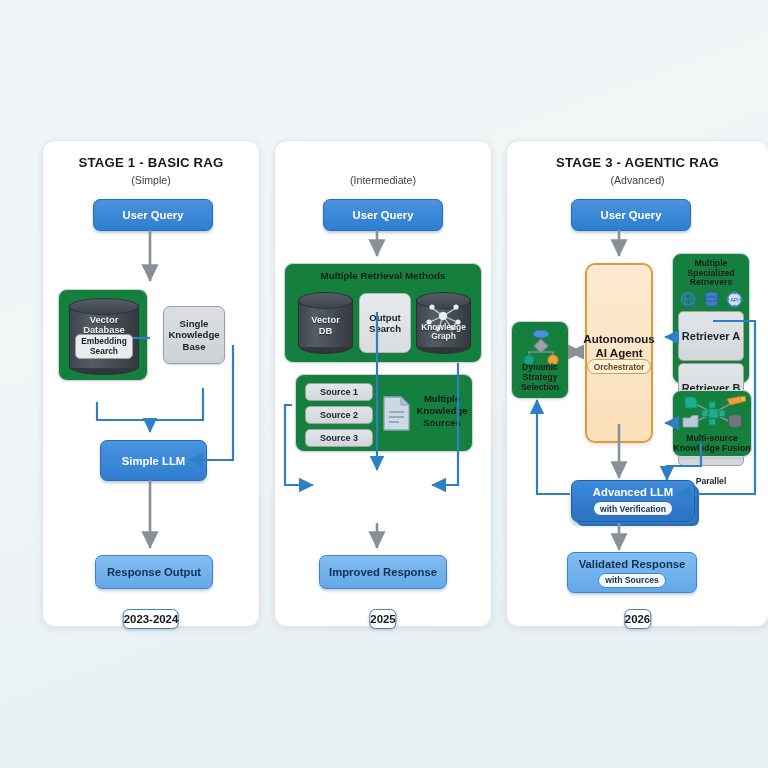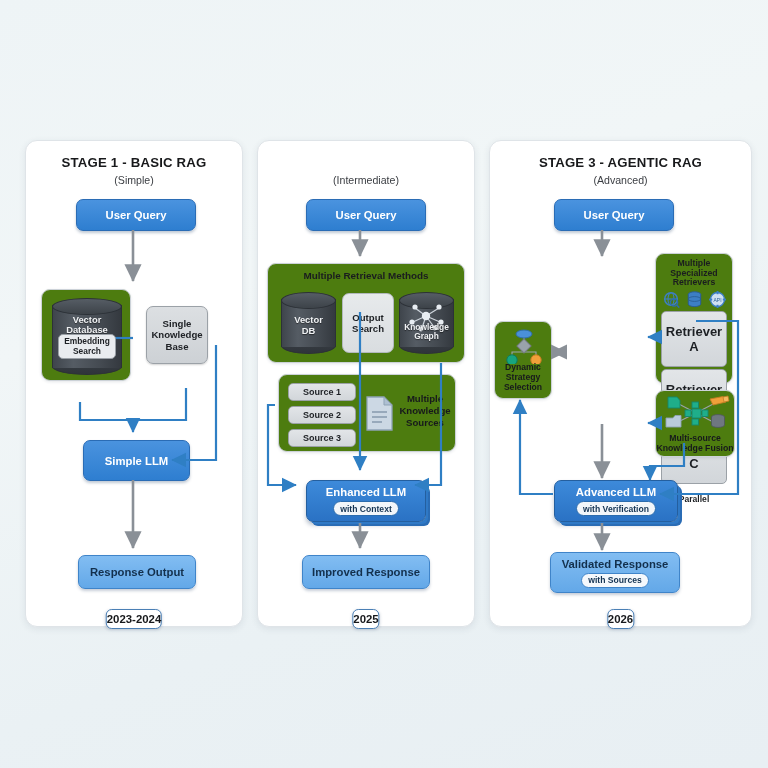--- a/index.html
+++ b/index.html
@@ -2,21 +2,21 @@
 <html><head>
 <meta charset="utf-8">
 <style>
   html,body{margin:0;padding:0;}
   body{
     width:768px;height:768px;overflow:hidden;
     background:linear-gradient(160deg,#eef4f6 0%,#f1f6f7 35%,#eaf1f4 70%,#e8eff3 100%);
     font-family:"Liberation Sans","DejaVu Sans",sans-serif;
     -webkit-font-smoothing:antialiased;
   }
-  .stage-row{position:absolute;left:0;top:0;width:712px;height:768px;}
+  .stage-row{position:absolute;left:17px;top:0;width:712px;height:768px;}
 
   .panel{
     position:absolute;top:140px;height:485px;
     background:#ffffff;border:1px solid #dfe4e8;border-radius:12px;
     box-shadow:0 2px 7px rgba(40,60,80,.09);
   }
   #panel1{left:25px;width:216px;}
   #panel2{left:257px;width:216px;}
   #panel3{left:489px;width:261px;}
 
@@ -58,21 +58,21 @@
   }
 
   .grey-box{
     background:linear-gradient(180deg,#dcdfe2 0%,#cdd1d5 100%);
     border:1px solid #9ba1a7;border-radius:7px;color:#202327;
     font-size:9.6px;font-weight:bold;line-height:1.18;
     box-shadow:0 1px 2px rgba(0,0,0,.18);
   }
 
   .group-box{
-    position:absolute;box-sizing:border-box;background:#4d7c0f;
+    position:absolute;box-sizing:border-box;background:#15803d;
     border:1px solid #ccd2d8;border-radius:9px;box-shadow:0 1px 3px rgba(40,60,80,.12);
   }
   .group-title{
     text-align:center;font-size:9.9px;font-weight:bold;color:#1a1c1f;line-height:1.12;
   }
 
   .orange-box{
     position:absolute;box-sizing:border-box;
     background:linear-gradient(180deg,#fdead0 0%,#fbe0bb 100%);
     border:2px solid #e09b3d;border-radius:10px;
@@ -112,21 +112,21 @@
     background:#e9ecef;border:1px solid #9aa0a6;border-radius:5px;
     color:#1d2024;font-size:8.4px;font-weight:bold;line-height:1.12;text-align:center;padding:2px 1px;
   }
 
   
   svg.wires{position:absolute;left:0;top:0;width:768px;height:768px;pointer-events:none;}
 
   .retr-chip{
     background:linear-gradient(180deg,#e2e5e8 0%,#d2d6da 100%);
     border:1px solid #9ba1a7;border-radius:5px;text-align:center;
-    font-size:13px;font-weight:bold;color:#1d2024;padding:12px 0;margin:2.5px 5px 0 5px;
+    font-size:11px;font-weight:bold;color:#1d2024;padding:18px 0;margin:2.5px 5px 0 5px;
   }
   .parallel-lbl{text-align:center;font-size:8.6px;font-weight:bold;color:#1d2024;margin-top:10px;}
   .icon-row{display:flex;justify-content:center;gap:7px;margin-top:3px;align-items:center;}
   .small-cap{text-align:center;font-size:8.7px;font-weight:bold;color:#17191c;line-height:1.15;}
 </style>
 </head>
 <body>
 
 <div class="stage-row">
 
@@ -243,40 +243,43 @@
         </g>
       </svg>
 
       <div style="position:absolute;left:118px;top:18px;width:56px;text-align:center;font-size:9.6px;font-weight:bold;color:#17191c;line-height:1.25;">
         <span>Multiple</span><br>
         <span>Knowledge</span><br>
         <span>Sources</span>
       </div>
     </div>
 
-    <div class="node blue-stack" style="left:48px;top:339px;width:120px;height:42px;">
-      <span>Enhanced LLM</span>
-      <span class="pill">with Context</span>
-    </div>
 
     <div class="node blue-light" style="left:44px;top:414px;width:128px;height:34px;">
       <span>Improved Response</span>
     </div>
 
     <div class="year" style="left:50%;transform:translateX(-50%);top:468px;">2025</div>
   </div>
 
   <div class="panel" id="panel3">
     <div class="panel-title">STAGE 3 - AGENTIC RAG</div>
     <div class="panel-sub">(Advanced)</div>
 
     <div class="node blue-strong" style="left:64px;top:58px;width:120px;height:32px;">
       <span>User Query</span>
     </div>
 
+    <div class="orange-box" style="left:78px;top:122px;width:68px;height:180px;">
+      <div class="orange-label">
+        <span>Autonomous</span><br>
+        <span>AI Agent</span>
+      </div>
+      <span class="pill-orange">Orchestrator</span>
+    </div>
 
     <div class="group-box" style="left:4px;top:180px;width:58px;height:78px;">
       <svg width="56" height="38" style="position:absolute;left:1px;top:4px;">
         <g stroke="#9aa3ab" stroke-width="1.1" fill="none">
           <line x1="28" y1="10" x2="28" y2="17"></line>
           <path d="M28,21 L28,26 L16,26 L16,30"></path>
           <path d="M28,21 L28,26 L40,26 L40,30"></path>
         </g>
         <ellipse cx="28" cy="8" rx="8" ry="4" fill="#4a90d9" stroke="#2f6ea8" stroke-width="1"></ellipse>
         <rect x="23" y="15" width="10" height="10" transform="rotate(45 28 20)" fill="#9aa3ab" stroke="#767d84" stroke-width="1"></rect>

